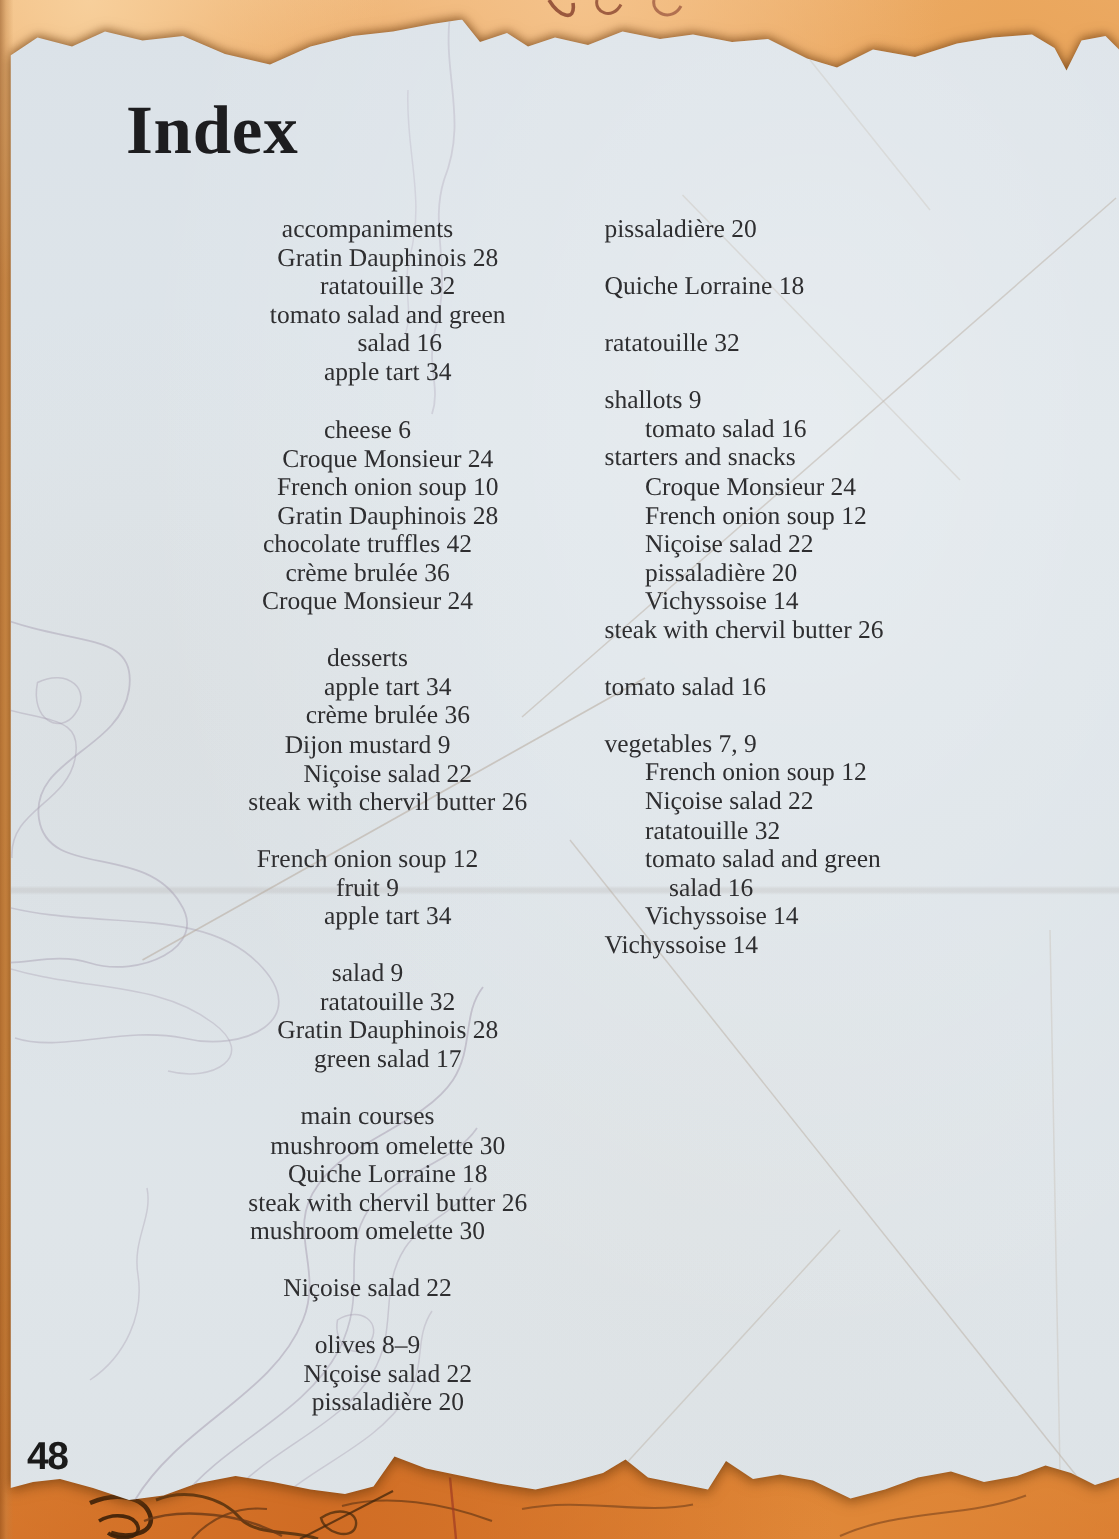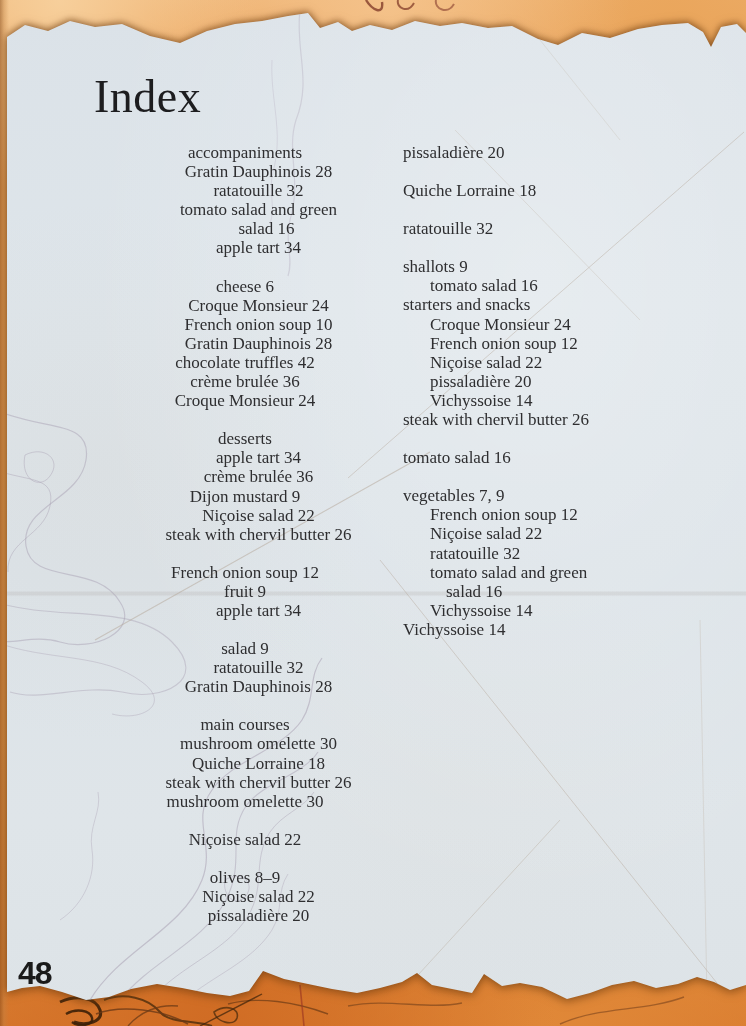--- a/index.html
+++ b/index.html
@@ -39,38 +39,38 @@
       746px 985px,730px 990px,714px 982px,697px 977px,678px 984px,656px 988px,634px 981px,
       612px 985px,590px 993px,567px 999px,542px 987px,520px 983px,502px 986px,484px 974px,
       472px 993px,452px 989px,432px 985px,417px 973px,402px 982px,380px 988px,357px 993px,
       332px 989px,308px 984px,284px 979px,263px 971px,249px 991px,230px 996px,207px 993px,
       182px 988px,157px 984px,131px 989px,109px 997px,86px 1000px,62px 992px,40px 986px,
       22px 988px,7px 992px
     );
   }
   .paper-art{position:absolute;inset:0;width:746px;height:1026px;}
   .page-title{
-    position:absolute;left:82px;top:58px;margin:12px;
-    font-size:46px;font-weight:normal;letter-spacing:.5px;
+    position:absolute;left:82px;top:58px;margin:2px;
+    font-size:46px;font-weight:bold;letter-spacing:.5px;
     color:#1d1d1f;
   }
   .col{position:absolute;top:143px;font-size:17px;line-height:19.1px;color:#2e2e30;}
   .col-left{left:95px;width:300px;text-align:center;}
   .col-right{left:403px;width:330px;}
   .index-group + .index-group{margin-top:19px;}
   .index-line{white-space:nowrap;}
   .indent-0{padding-left:0;}
   .indent-1{padding-left:27px;}
   .indent-2{padding-left:43px;}
   .entry-text.italic{}
   .entry-page{font-style:normal;}
   .folio{
     position:absolute;left:18px;top:955px;
     font-family:"Liberation Sans","DejaVu Sans",sans-serif;
-    font-weight:bold;font-size:32px;color:#1a1a1a;
+    font-weight:bold;font-size:26px;color:#1a1a1a;
     letter-spacing:-1px;
   }
 </style>
 </head>
 <body>
 
 <div class="stage">
 
   <svg class="bg-art" viewBox="0 0 746 1026" fill="none">
 
@@ -148,20 +148,21 @@
           </div>
           <div class="index-group">
             <div class="index-line indent-0"><span class="entry-text italic">French onion soup</span> <span class="entry-page">12</span></div>
             <div class="index-line indent-0"><span class="entry-text">fruit</span> <span class="entry-page">9</span></div>
             <div class="index-line indent-1"><span class="entry-text italic">apple tart</span> <span class="entry-page">34</span></div>
           </div>
           <div class="index-group">
             <div class="index-line indent-0"><span class="entry-text">salad</span> <span class="entry-page">9</span></div>
             <div class="index-line indent-1"><span class="entry-text italic">ratatouille</span> <span class="entry-page">32</span></div>
             <div class="index-line indent-1"><span class="entry-text italic">Gratin Dauphinois</span> <span class="entry-page">28</span></div>
+            <div class="index-line indent-1"><span class="entry-text italic">green salad</span> <span class="entry-page">17</span></div>
           </div>
           <div class="index-group">
             <div class="index-line indent-0"><span class="entry-text">main courses</span></div>
             <div class="index-line indent-1"><span class="entry-text italic">mushroom omelette</span> <span class="entry-page">30</span></div>
             <div class="index-line indent-1"><span class="entry-text italic">Quiche Lorraine</span> <span class="entry-page">18</span></div>
             <div class="index-line indent-1"><span class="entry-text italic">steak with chervil butter</span> <span class="entry-page">26</span></div>
             <div class="index-line indent-0"><span class="entry-text italic">mushroom omelette</span> <span class="entry-page">30</span></div>
           </div>
           <div class="index-group">
             <div class="index-line indent-0"><span class="entry-text italic">Niçoise salad</span> <span class="entry-page">22</span></div>

